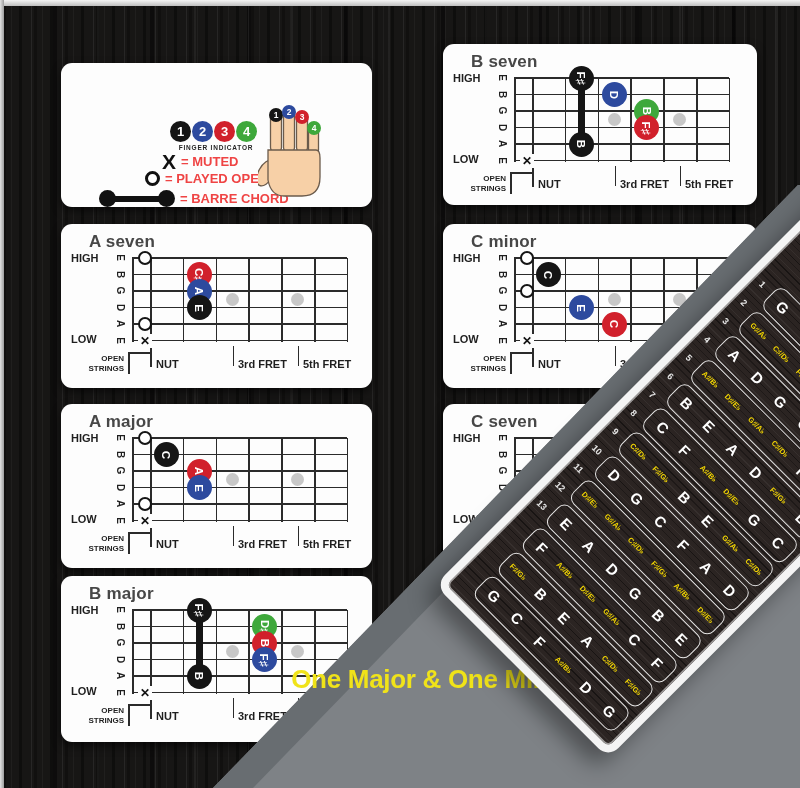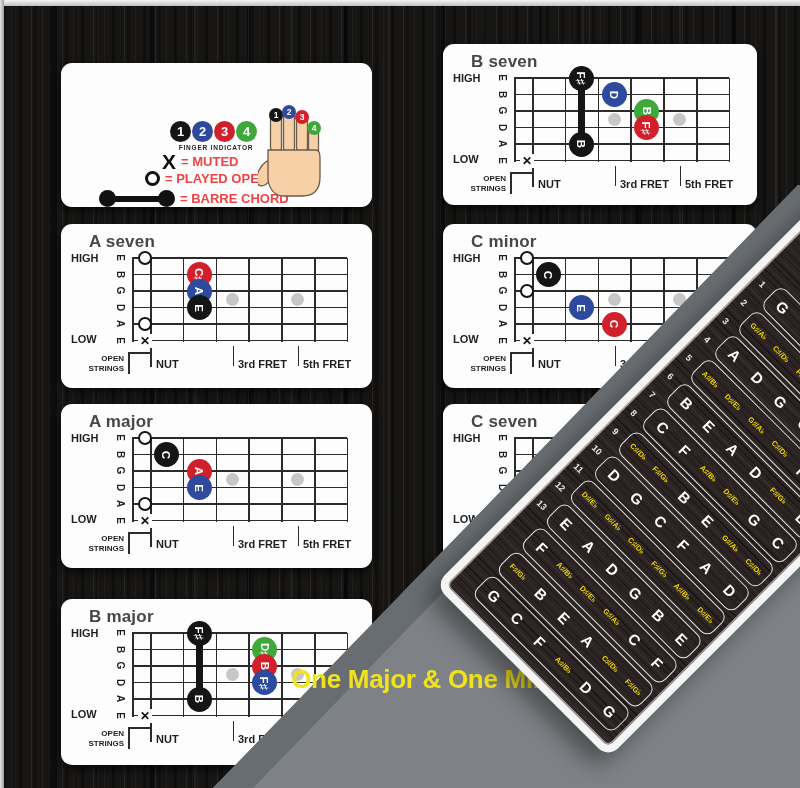--- a/index.html
+++ b/index.html
@@ -13,21 +13,21 @@
   .edge-top{position:absolute;left:0;top:0;width:800px;height:6px;background:linear-gradient(#f4f4f4,#bfbfbf);z-index:3;}
   .edge-left{position:absolute;left:0;top:0;width:4px;height:788px;background:linear-gradient(90deg,#e3e3e3,#9d9d9d);z-index:3;}
 
   .card{position:absolute;background:#fdfdfd;border-radius:11px;box-shadow:0 4px 10px rgba(0,0,0,.6);z-index:2;}
   .pos-legend {left:61px;top:63px;width:311px;height:144px;}
   .pos-b-minor{left:443px;top:44px;width:314px;height:161px;}
   .pos-a-major{left:61px;top:224px;width:311px;height:164px;}
   .pos-c-major{left:443px;top:224px;width:314px;height:164px;}
   .pos-a-minor{left:61px;top:404px;width:311px;height:164px;}
   .pos-c-minor{left:443px;top:404px;width:314px;height:164px;}
-  .pos-b-major{left:61px;top:599px;width:311px;height:166px;}
+  .pos-b-major{left:61px;top:576px;width:311px;height:166px;}
 
   .chord-title{position:absolute;left:28px;top:8px;font-size:17px;font-weight:bold;color:#474747;letter-spacing:.2px;}
   .diagram{position:absolute;left:0;top:0;right:0;bottom:0;}
   .hline{position:absolute;height:1.6px;background:#2b2b2b;}
   .vline{position:absolute;width:1.6px;background:#2b2b2b;}
   .lbl-high,.lbl-low{position:absolute;left:10px;font-size:11px;font-weight:bold;color:#1f1f1f;}
   .lbl-high{top:28px;} .lbl-low{top:109px;}
   .string-letter{position:absolute;left:53px;width:12px;text-align:center;font-size:10px;font-weight:bold;color:#1f1f1f;transform:rotate(90deg);}
   .inlay{position:absolute;width:13px;height:13px;border-radius:50%;background:#c7c7c7;}
   .open-marker{position:absolute;width:14px;height:14px;border-radius:50%;background:#fff;border:2.6px solid #151515;box-sizing:border-box;}

